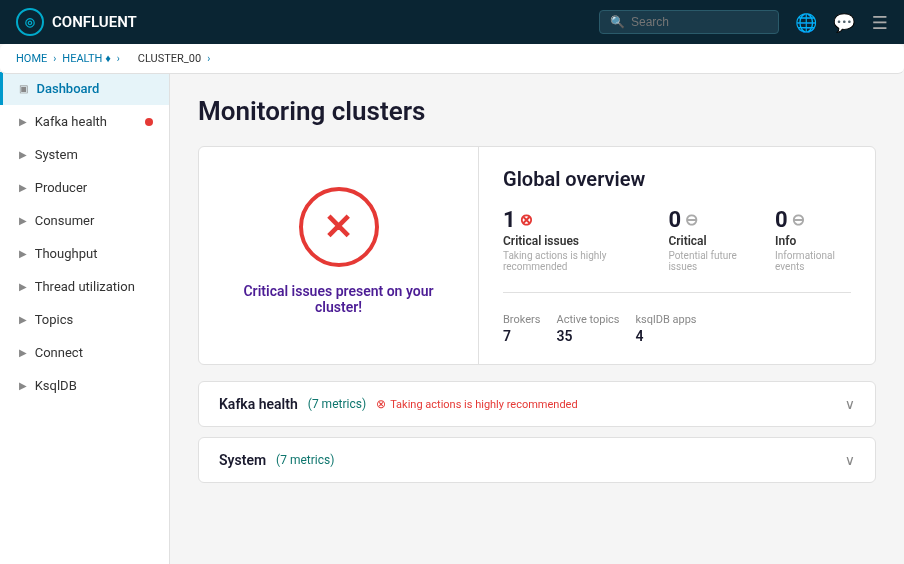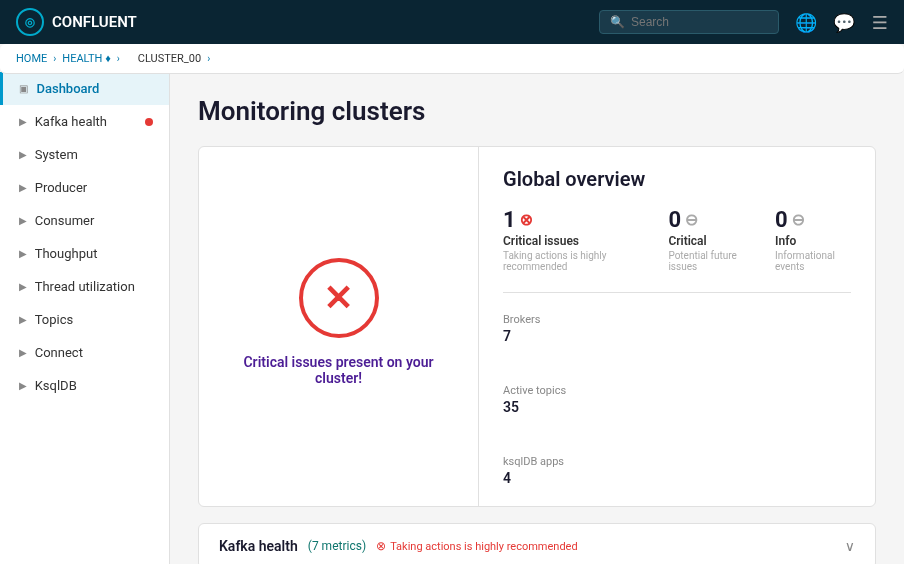--- a/index.html
+++ b/index.html
@@ -204,22 +204,21 @@
       color: #1a1a2e;
     }
     .metric-count .badge-icon { font-size: 16px; }
     .metric-count .red { color: #e53935; }
     .metric-count .gray { color: #aaa; }
     .metric-label { font-size: 12px; font-weight: 600; color: #333; }
     .metric-sub { font-size: 10px; color: #aaa; }
 
     .stats-row {
       display: flex;
-      gap: 40px;
-      flex-direction: column;
+      gap: 16px;
     }
     .stat-item { display: flex; flex-direction: column; gap: 2px; }
     .stat-label { font-size: 11px; color: #888; }
     .stat-value { font-size: 14px; font-weight: 600; color: #1a1a2e; }
 
     
     .section-card {
       background: #fff;
       border: 1px solid #e0e0e0;
       border-radius: 6px;

